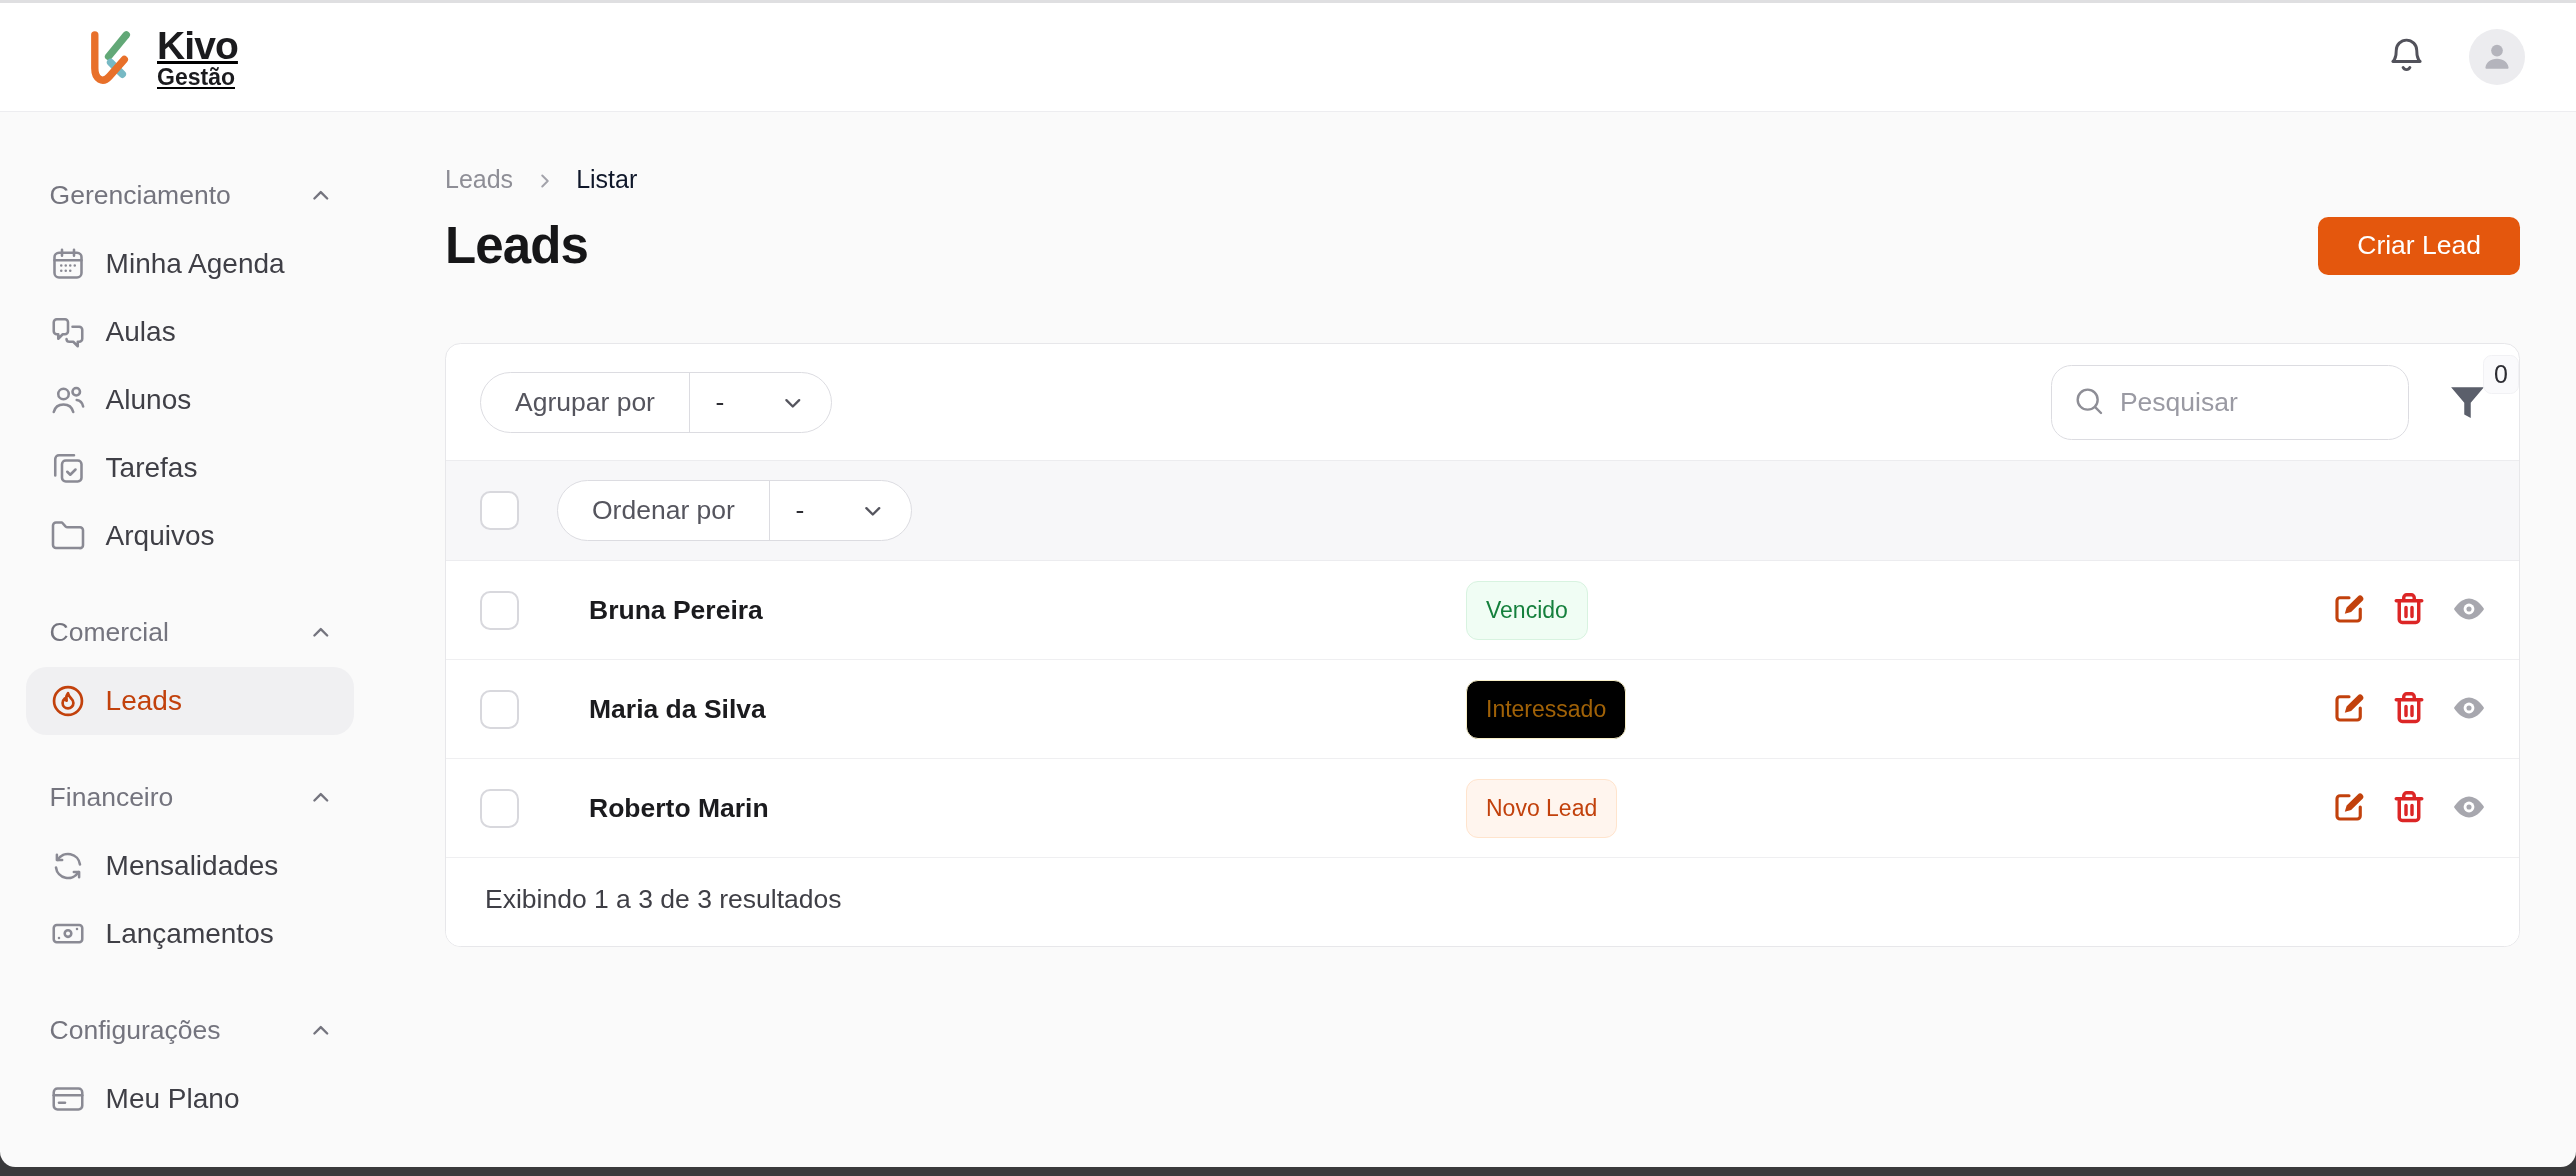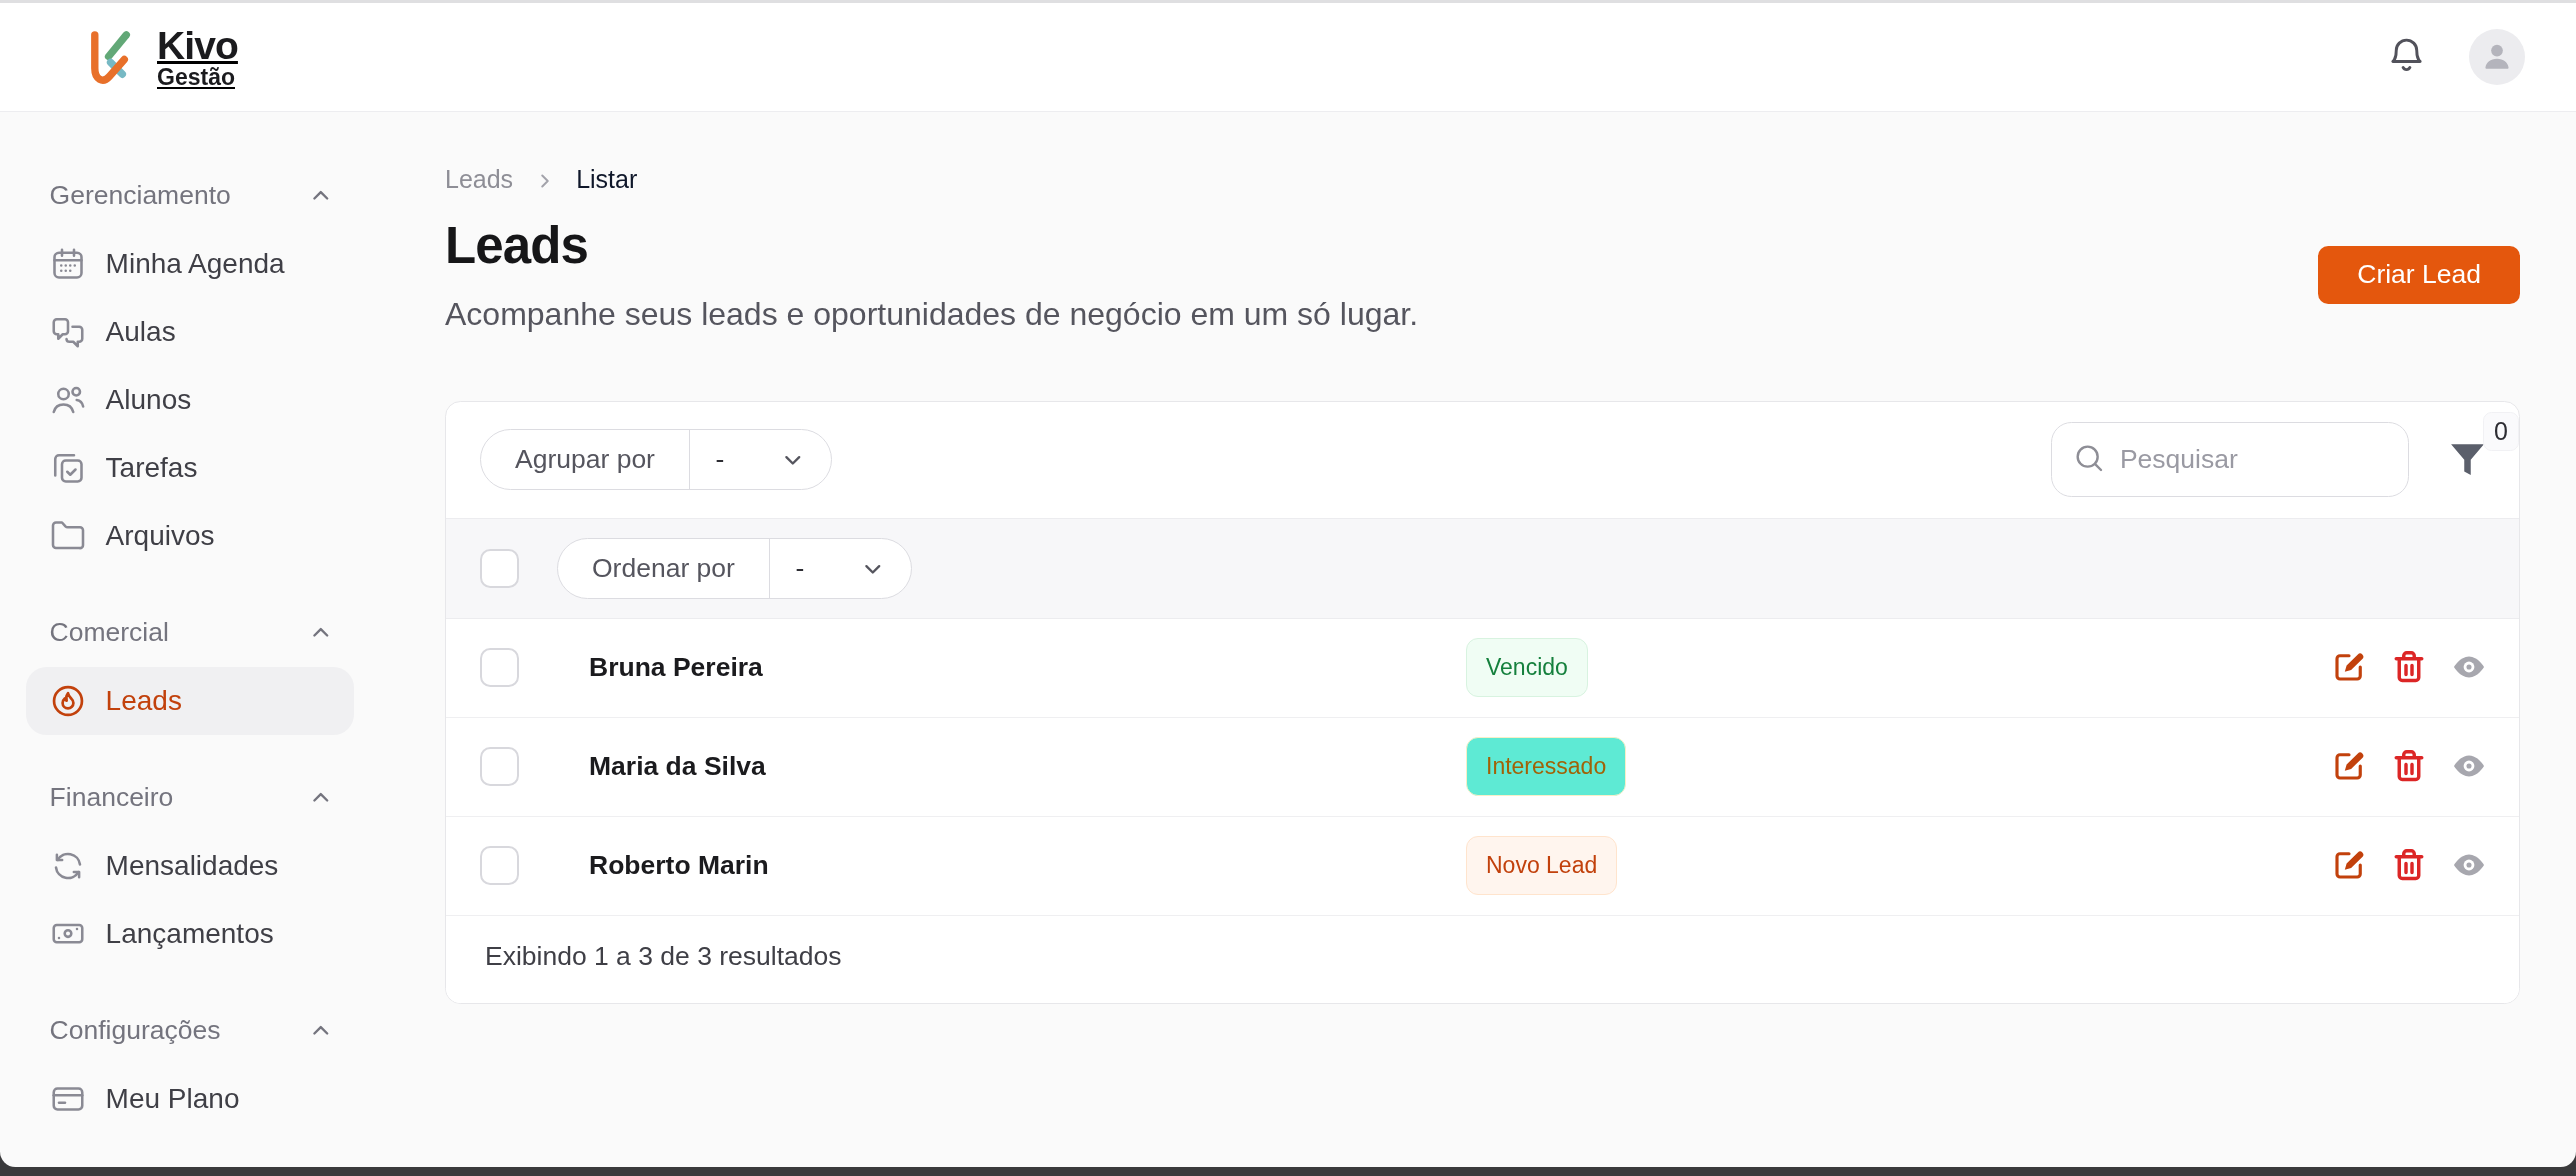--- a/index.html
+++ b/index.html
@@ -123,21 +123,21 @@
     display: flex; align-items: center; height: 99px;
     padding: 0 31px 0 34px; border-bottom: 1.7px solid #efeff1; background: #fff; gap: 32px;
   }
   .lead-name { width: 845px; margin-left: 38px; font-size: 26.5px; font-weight: 700; color: #1b1b1e; }
   .badge-cell { flex: 1; }
   .badge {
     display: inline-block; font-size: 23px; padding: 15px 19px;
     border-radius: 12px; border: 1.7px solid transparent;
   }
   .badge--green  { background: #f0fdf4; border-color: #d8f3e0; color: #15803d; }
-  .badge--yellow { background: #5eead4; border-color: #f8efc8; color: #a16207; }
+  .badge--yellow { background: #000000; border-color: #f8efc8; color: #a16207; }
   .badge--orange { background: #fff5ee; border-color: #ffe4cd; color: #c2410c; }
   .row-actions { display: flex; align-items: center; gap: 22px; }
   .action-btn { background: none; border: none; cursor: pointer; width: 38px; height: 38px; padding: 0; }
   .action-btn svg { width: 36px; height: 36px; }
   .action--edit { color: #c2410c; }
   .action--delete { color: #dc2626; }
   .action--view { color: #a7a7ae; }
   .card-footer { padding: 25.6px 34px 31px 39px; font-size: 26.5px; color: #3f3f46; background: #fff; }
 </style>
 </head>
@@ -296,21 +296,20 @@
           <svg viewBox="0 0 24 24" fill="none" stroke="currentColor" stroke-width="2.2" stroke-linecap="round" stroke-linejoin="round">
               <path d="m9 6 6 6-6 6"></path>
             </svg>
         </span>
         <span class="crumb current">Listar</span>
       </div>
 
       <div class="page-head">
         <div>
           <h1 class="page-title">Leads</h1>
-          <p class="page-subtitle">Acompanhe seus leads e oportunidades de negócio em um só lugar.</p>
         </div>
         <button class="create-btn">Criar Lead</button>
       </div>
 
       <section class="card">
 
         <div class="card-toolbar">
           <div class="pill">
             <span class="pill-label">Agrupar por</span>
             <span class="pill-value">

